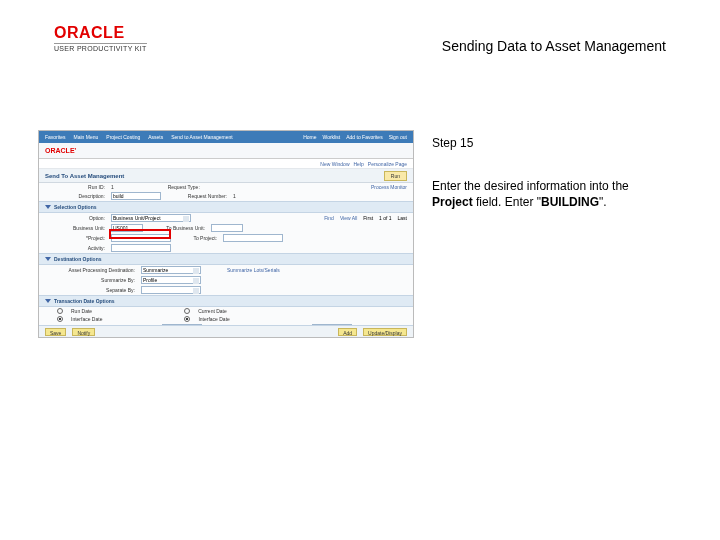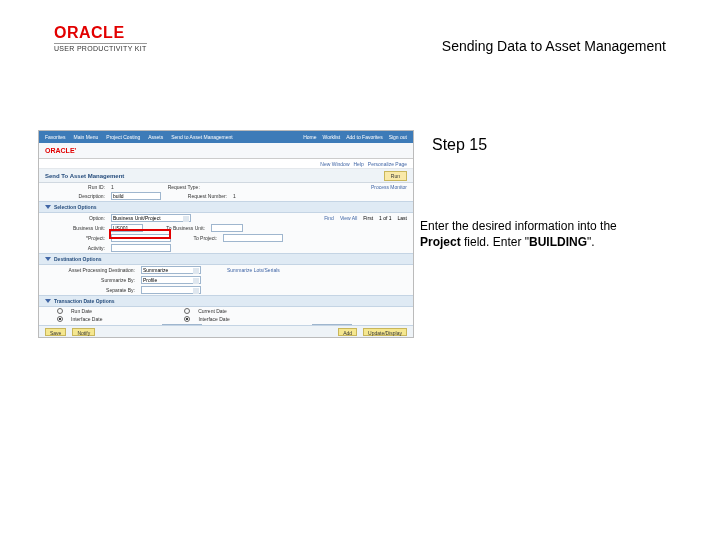--- a/index.html
+++ b/index.html
@@ -2,22 +2,22 @@
 <html><head>
 <meta charset="utf-8">
 <style>
   * { box-sizing: border-box; margin: 0; padding: 0; }
   body { width: 720px; height: 540px; background: #fff; font-family: Arial, Helvetica, sans-serif; font-size: 11px; color: #000; position: relative; }
   .page { width: 720px; height: 540px; position: relative; }
   .logo-area { position: absolute; left: 54px; top: 24px; }
   .oracle-logo { font-family: Arial, sans-serif; font-weight: bold; font-size: 16px; color: #e20000; letter-spacing: 0.5px; }
   .oracle-sub { font-size: 7px; color: #333; letter-spacing: 0.3px; margin-top: 1px; border-top: 1px solid #999; padding-top: 1px; }
   .doc-title { position: absolute; right: 54px; top: 30px; font-size: 14px; color: #000; margin-top: 8px; }
-  .step-label { position: absolute; left: 432px; top: 136px; font-size: 16px; }
-  .instruction { position: absolute; left: 420px; top: 178px; width: 236px; font-size: 12px; line-height: 1.35; margin-top: 40px; }
+  .step-label { position: absolute; left: 432px; top: 136px; font-size: 12px; }
+  .instruction { position: absolute; left: 432px; top: 178px; width: 236px; font-size: 12px; line-height: 1.35; }
   .instruction .bold { font-weight: bold; }
   .screenshot { position: absolute; left: 38px; top: 130px; width: 376px; height: 208px; border: 1px solid #bbb; background: #fafbfc; overflow: hidden; }
   .ss-topbar { height: 12px; background: #3d7bb8; display: flex; align-items: center; justify-content: space-between; padding: 0 6px; color: #fff; font-size: 5px; }
   .ss-topbar .left { display: flex; gap: 8px; }
   .ss-topbar .right { display: flex; gap: 6px; }
   .ss-logobar { height: 16px; border-bottom: 1px solid #ccc; display: flex; align-items: center; justify-content: space-between; padding: 0 6px; background: #f6f8fa; }
   .ss-logobar .l { display: flex; align-items: baseline; gap: 4px; }
   .ss-logobar .oracle { color: #e20000; font-weight: bold; font-size: 7px; }
   .ss-logobar .nav { display: flex; gap: 6px; font-size: 5px; color: #4166a6; }
   .ss-subnav { height: 10px; font-size: 5px; color: #4166a6; display: flex; justify-content: flex-end; padding: 0 6px; align-items: center; gap: 4px; background: #fff; border-bottom: 1px solid #e4e8ec; }

